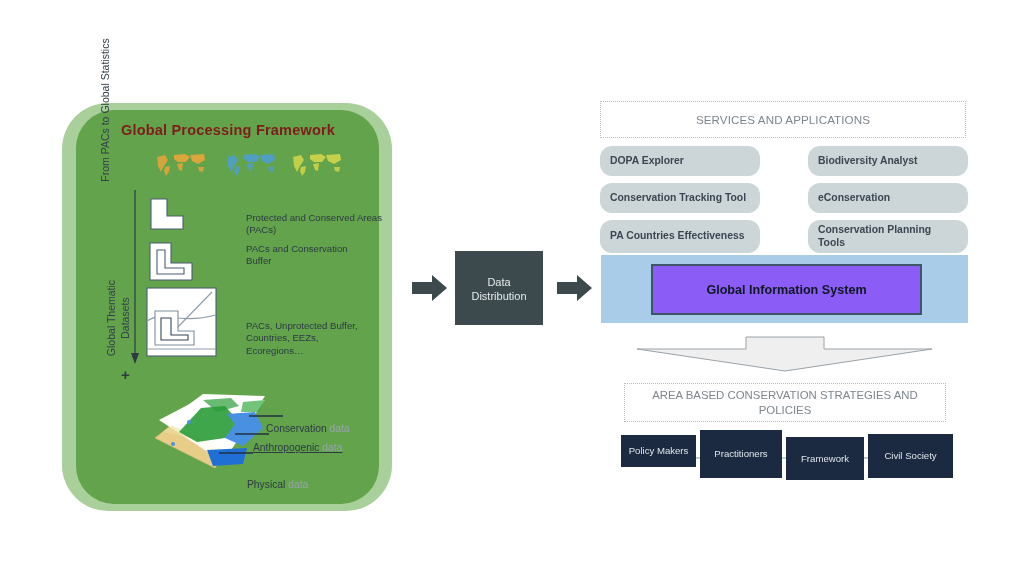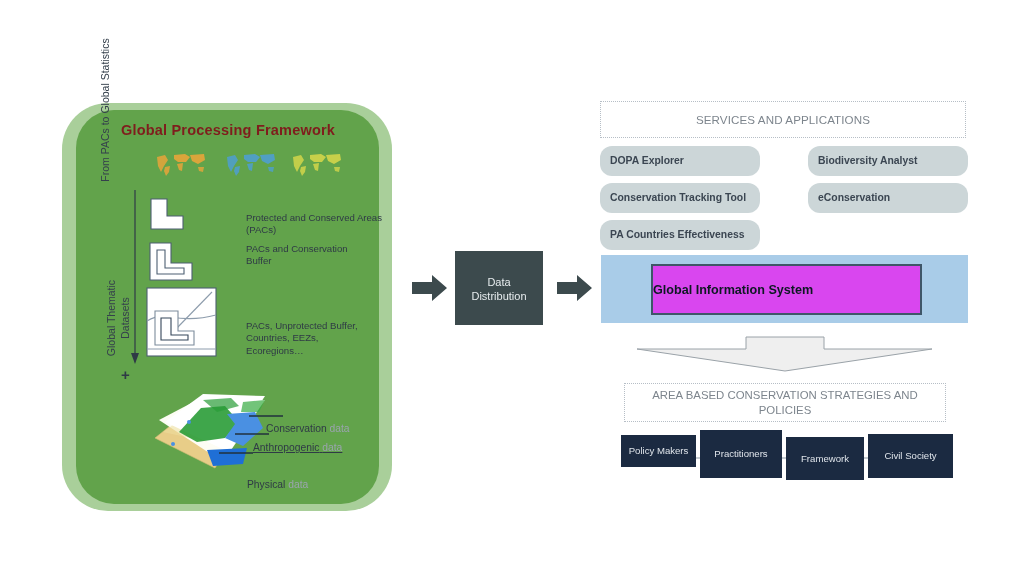--- a/index.html
+++ b/index.html
@@ -63,23 +63,23 @@
       display:flex;align-items:center;justify-content:center;}
   #svc-header span{font-size:11.6px;color:#7d858d;letter-spacing:.1px;}
 
   .appgrid{position:absolute;left:600px;top:146px;width:368px;}
   .approw{display:flex;justify-content:space-between;margin-bottom:7px;}
   .appbox{width:160px;min-height:30px;background:#ccd6d8;border-radius:12px;
       display:flex;align-items:center;padding:4px 10px;box-sizing:border-box;
       font-size:10.4px;font-weight:bold;color:#3b4652;line-height:12.6px;}
 
   #blue-band{left:601px;top:255px;width:367px;height:68px;background:#a9cce8;}
-  #gis-box{left:651px;top:264px;width:271px;height:51px;background:#d946ef;
+  #gis-box{left:651px;top:264px;width:271px;height:51px;background:#8b5cf6;
       border:2.5px solid #3f5668;box-sizing:border-box;
-      display:flex;align-items:center;}
+      display:flex;align-items:center;justify-content:center;}
   #gis-box span{font-size:12.6px;font-weight:bold;color:#0d1822;}
 
   #down-arrow{left:636px;top:336px;}
 
   #policy-header{left:624px;top:383px;width:322px;height:39px;
       border:1.3px dotted #b6bec6;box-sizing:border-box;
       display:flex;align-items:center;justify-content:center;text-align:center;}
   #policy-header span{font-size:11.4px;color:#7d858d;line-height:15px;}
 
   .stake{position:absolute;background:#1b2a41;display:flex;align-items:center;
@@ -202,20 +202,21 @@
   <div class="approw">
     <div class="appbox">DOPA Explorer</div>
     <div class="appbox">Biodiversity Analyst</div>
   </div>
   <div class="approw">
     <div class="appbox">Conservation Tracking Tool</div>
     <div class="appbox">eConservation</div>
   </div>
   <div class="approw">
     <div class="appbox">PA Countries Effectiveness</div>
+    <div class="appbox">Conservation Planning Tools</div>
   </div>
 </div>
 
 <div class="abs" id="blue-band"></div>
 <div class="abs" id="gis-box">
   <span>Global Information System</span>
 </div>
 
 <svg class="abs" id="down-arrow" width="298" height="36" viewBox="0 0 298 36">
   <polygon points="1,13 110,13 110,1 188,1 188,13 296,13 149,35" fill="#efefef" stroke="#9aa2a8" stroke-width="1"></polygon>

